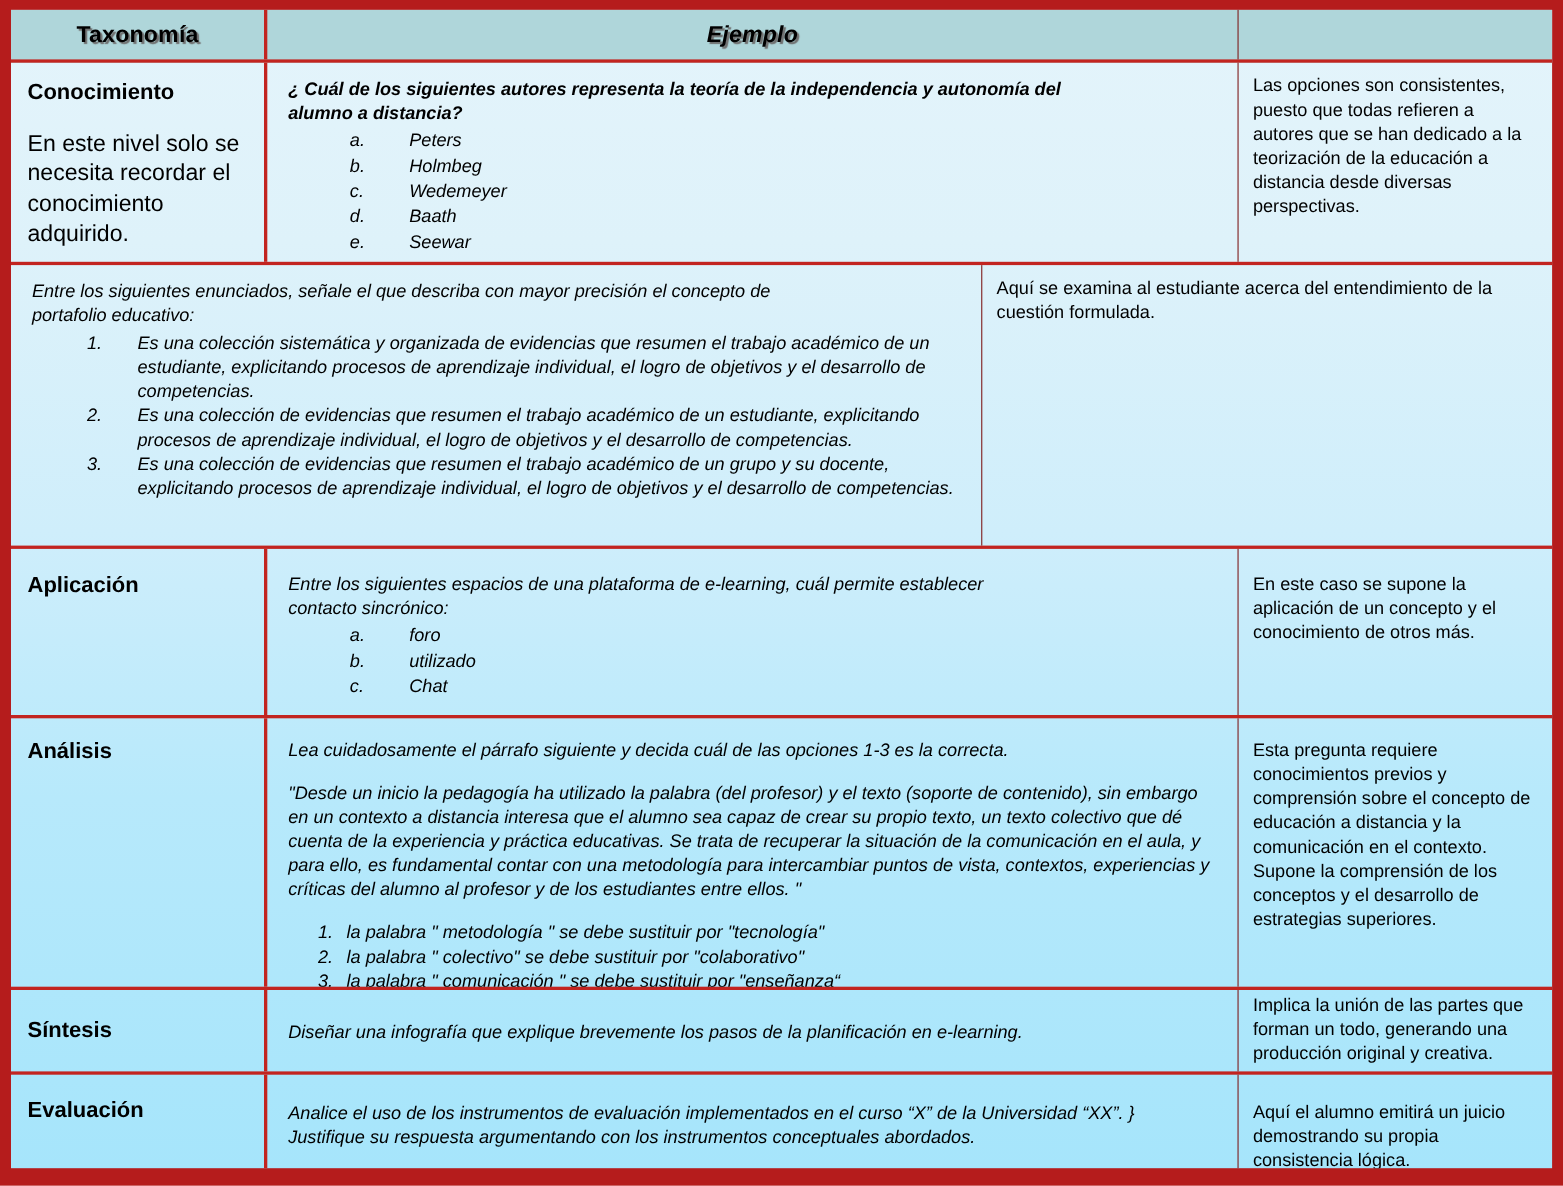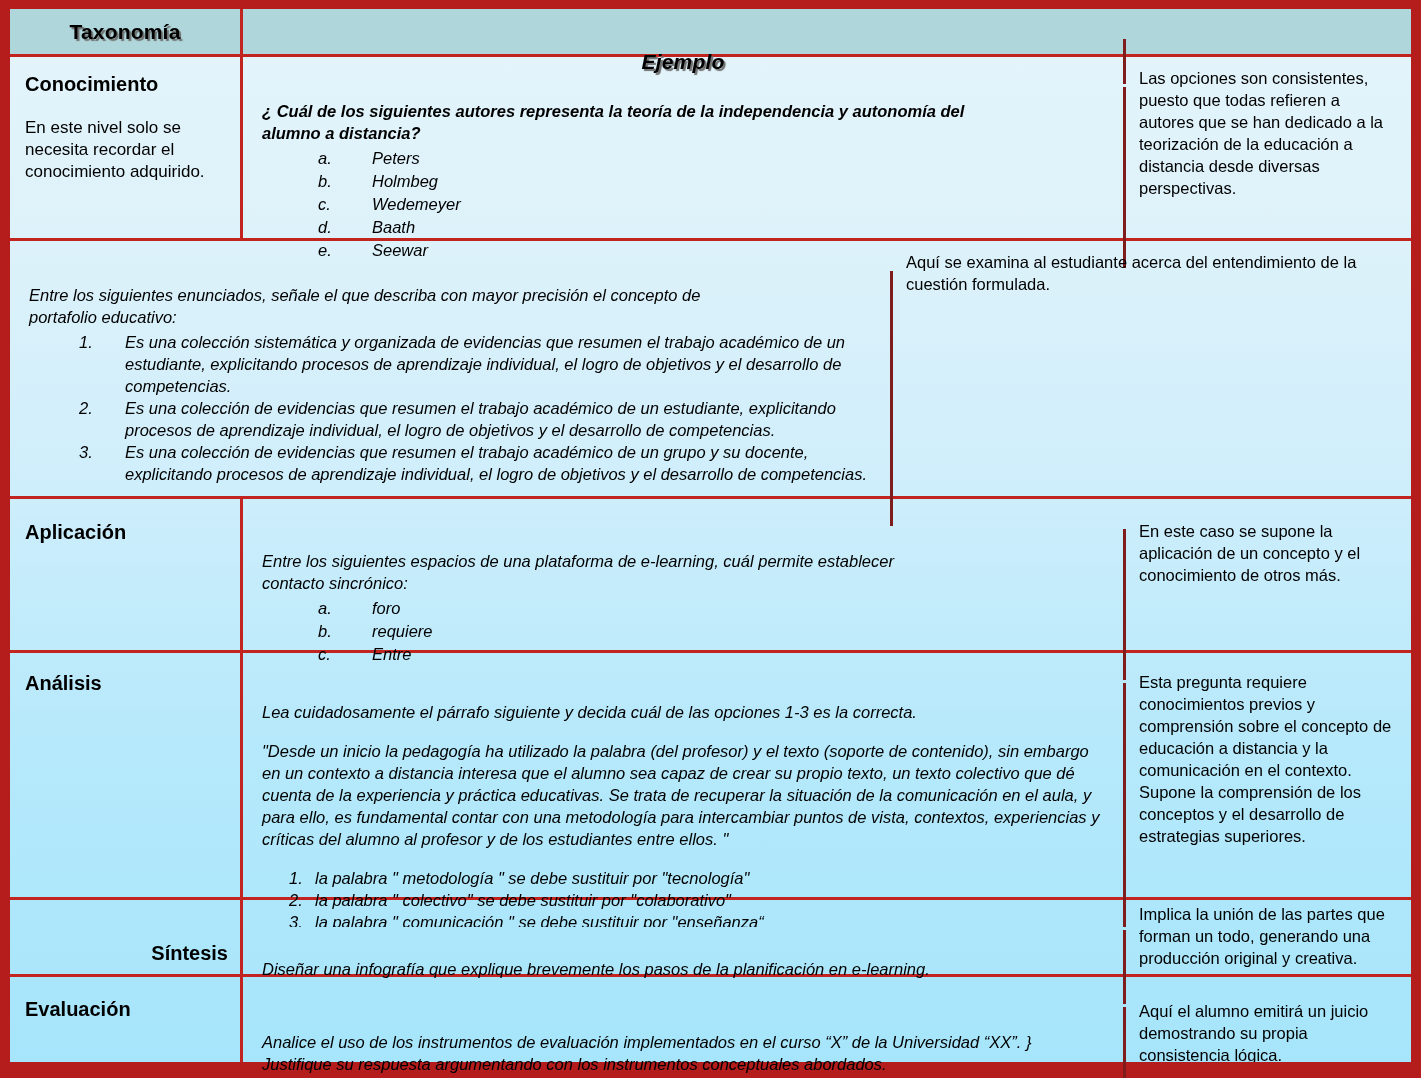--- a/index.html
+++ b/index.html
@@ -11,34 +11,34 @@
     color:#000;
   }
   .grid{
     width:100%;height:100%;display:flex;flex-direction:column;
     background:linear-gradient(180deg,#e4f4fb 0%,#def2fa 20%,#cfeefb 45%,#b7e9fb 68%,#a6e5fb 100%);
   }
   .row{display:flex;flex:none;box-sizing:border-box;border-bottom:3px solid #c22420;}
   .row:last-child{border-bottom:none;}
   .cell{box-sizing:border-box;height:100%;overflow:hidden;}
   .cell.tax{width:233px;border-right:3px solid #c22420;padding:16px 12px 8px 15px;}
-  .cell.ex {width:883px;border-right:3px solid #7f1d1d;padding:14px 18px 8px 19px;margin-top:30px;}
+  .cell.ex {width:883px;border-right:1px solid #7f1d1d;padding:14px 18px 8px 19px;}
   .cell.obs{flex:1;padding:11px 14px 8px 13px;}
 
   
   .r-header{height:48px;background:#afd6da;}
   .r-header .cell{display:flex;align-items:center;justify-content:center;padding:0;}
   .h-label{font-weight:bold;font-size:21px;letter-spacing:.2px;text-shadow:2px 2px 1px #6f6f6f;}
 
   
   .r1{height:184px}.r2{height:258px}.r3{height:154px}.r4{height:247px}.r5{height:77px}.r6{height:85px}
 
   
   .tax-title{font-weight:bold;font-size:20px;}
-  .tax-desc{font-size:17px;line-height:1.3;margin-top:21px;}
+  .tax-desc{font-size:21px;line-height:1.3;margin-top:21px;}
 
   
   .cell.ex{font-style:italic;font-size:16.5px;line-height:1.33;}
   .ex-intro{max-width:862px;}
   .r1 .ex-intro{max-width:762px;font-weight:bold;}
   .r2 .ex-intro{max-width:708px;}
   .r3 .ex-intro{max-width:672px;}
   .opt-list{margin-top:3px;}
   .opt{display:grid;}
   .lettered{margin-left:56px;}
@@ -49,21 +49,21 @@
   .tight .opt{grid-template-columns:26px 1fr;}
   .quote{margin-top:17px;max-width:872px;}
   .ex-line{max-width:870px;}
 
   
   .cell.obs{font-size:16.5px;line-height:1.33;}
 
   
   .r3 .cell{padding-top:22px;}
   .r4 .cell{padding-top:19px;}
-  .r5 .tax{padding-top:42px;text-align:right;}
+  .r5 .tax{padding-top:26px;}
   .r5 .ex{padding-top:29px;}
   .r5 .obs{padding-top:4px;}
   .r6 .tax{padding-top:21px;}
   .r6 .ex{padding-top:25px;font-style:italic;}
   .r6 .obs{padding-top:24px;}
 </style>
 </head>
 <body>
 
 <div class="frame">
@@ -142,25 +142,25 @@
       </div>
       <div class="cell ex">
         <div class="ex-intro">Entre los siguientes espacios de una plataforma de e-learning, cuál permite establecer contacto sincrónico:</div>
         <div class="opt-list lettered">
           <div class="opt">
               <span>a.</span>
               <span>foro</span>
             </div>
           <div class="opt">
               <span>b.</span>
-              <span>requiere</span>
+              <span>utilizado</span>
             </div>
           <div class="opt">
               <span>c.</span>
-              <span>Entre</span>
+              <span>Chat</span>
             </div>
         </div>
       </div>
       <div class="cell obs">
         <div>En este caso se supone la aplicación de un concepto y el conocimiento de otros más.</div>
       </div>
     </div>
 
     <div class="row r4">
       <div class="cell tax">

